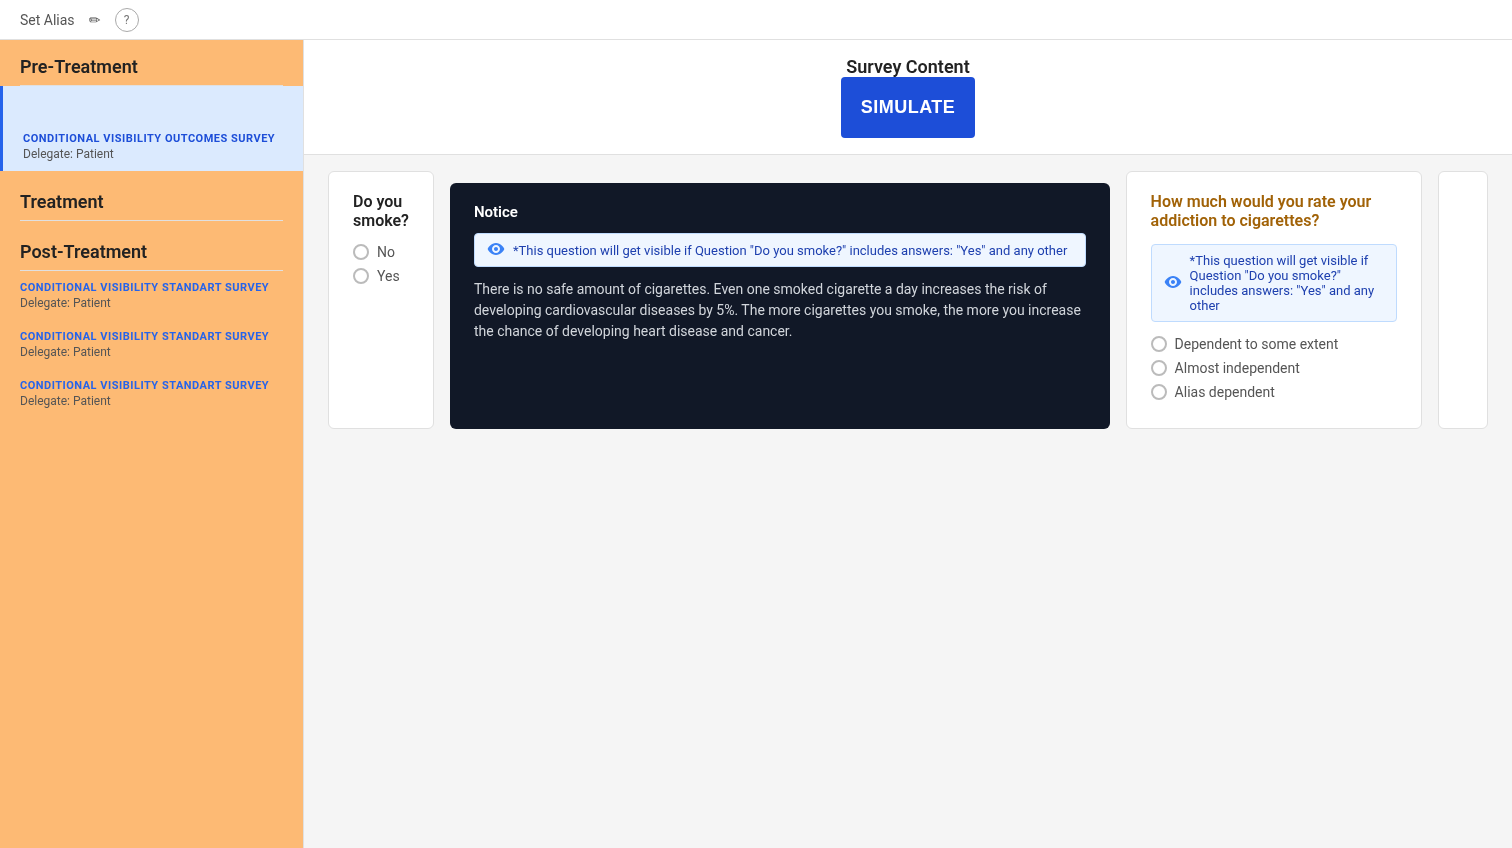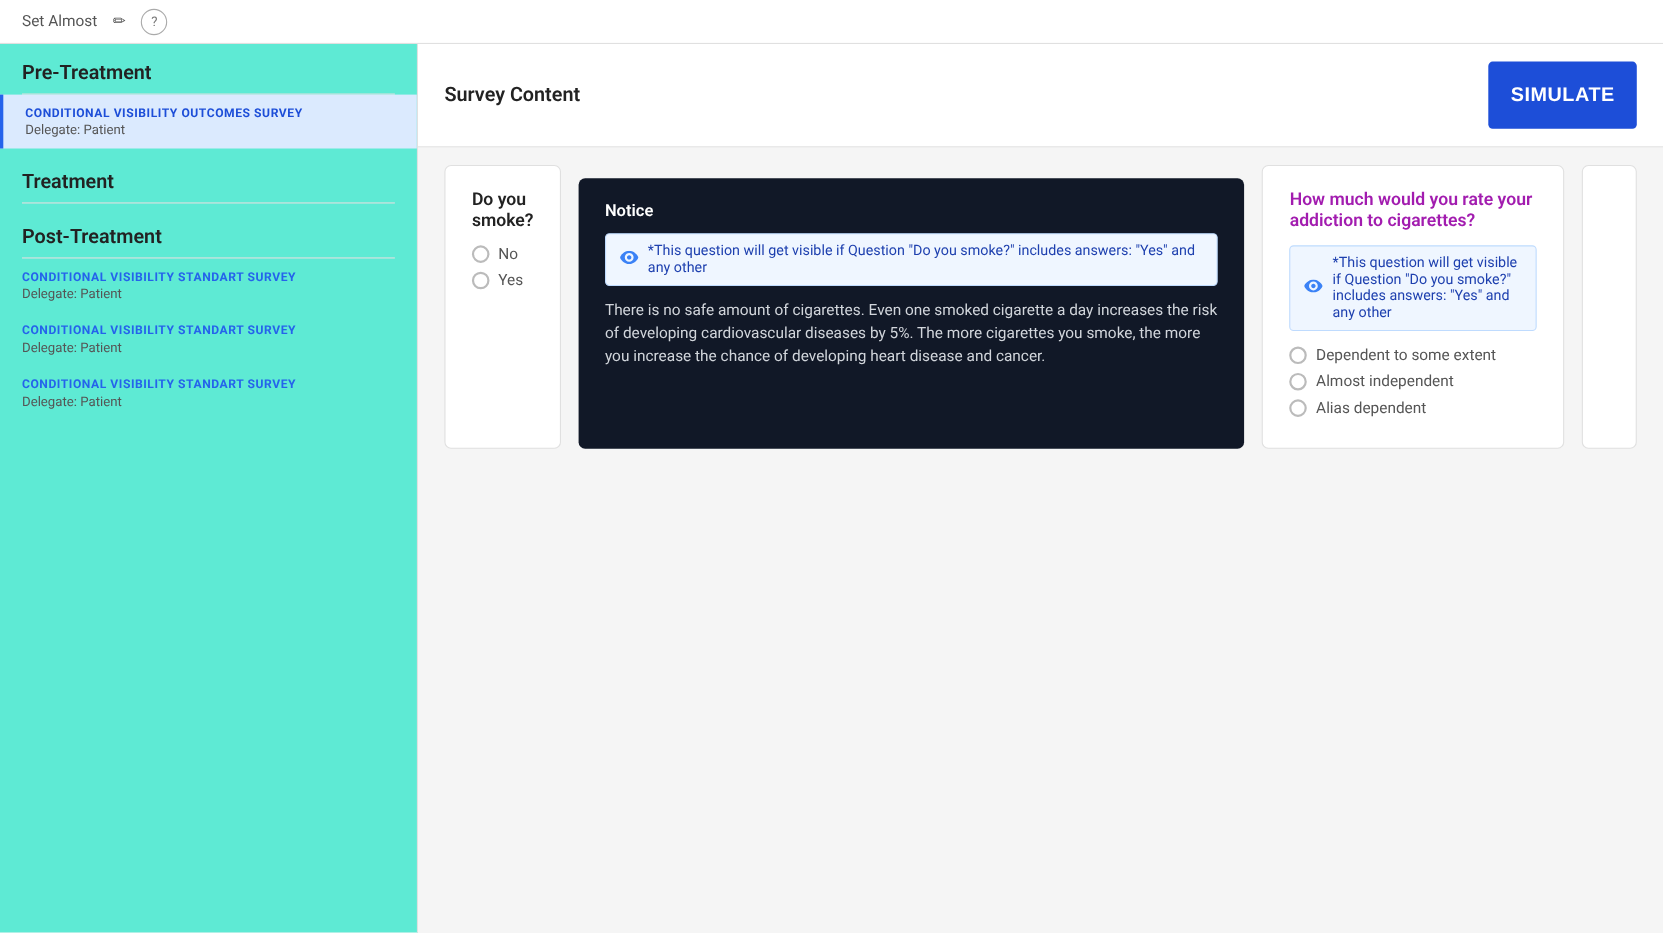--- a/index.html
+++ b/index.html
@@ -37,22 +37,22 @@
       justify-content: center;
       width: 24px;
       height: 24px;
     }
     .main-layout {
       display: flex;
       flex: 1;
       overflow: hidden;
     }
     .sidebar {
-      width: 380px;
-      background: #5eead4;
+      width: 304px;
+      background: #fdba74;
       border-right: 1px solid #e0e0e0;
       overflow-y: auto;
       flex-shrink: 0;
     }
     .sidebar-section-title {
       font-size: 18px;
       font-weight: 600;
       color: #222;
       padding: 16px 20px 8px 20px;
     }
@@ -71,39 +71,41 @@
     }
     .sidebar-item-name {
       font-size: 11px;
       font-weight: 700;
       color: #2563eb;
       letter-spacing: 0.5px;
       text-transform: uppercase;
     }
     .sidebar-item.active .sidebar-item-name {
       color: #1d4ed8;
+      margin-top: 36px;
     }
     .sidebar-item-delegate {
       font-size: 12px;
       color: #555;
       margin-top: 2px;
     }
     .content-area {
       flex: 1;
       overflow-y: auto;
       padding: 0;
       background: #f5f5f5;
     }
     .content-header {
       display: flex;
       align-items: center;
       justify-content: space-between;
       padding: 16px 24px;
       background: #fff;
       border-bottom: 1px solid #e0e0e0;
+      flex-direction: column;
     }
     .content-header-title {
       font-size: 18px;
       font-weight: 600;
       color: #222;
     }
     .simulate-btn {
       background: #1d4ed8;
       color: #fff;
       border: none;
@@ -187,21 +189,21 @@
     }
     .addiction-card {
       background: #fff;
       border-radius: 6px;
       border: 1px solid #e0e0e0;
       padding: 20px 24px;
     }
     .addiction-question {
       font-size: 16px;
       font-weight: 600;
-      color: #a21caf;
+      color: #a16207;
       margin-bottom: 14px;
     }
     .addiction-notice {
       background: #eff6ff;
       border: 1px solid #bfdbfe;
       border-radius: 4px;
       padding: 8px 12px;
       display: flex;
       align-items: center;
       gap: 8px;
@@ -214,21 +216,21 @@
       padding: 20px 24px;
       min-height: 60px;
     }
   </style>
 </head>
 <body>
 
 <div class="app-container">
 
   <div class="top-bar">
-    <span class="top-bar-title">Set Almost</span>
+    <span class="top-bar-title">Set Alias</span>
     <span class="icon-btn" title="Edit">✏</span>
     <span class="icon-btn" title="Help" style="border: 1.5px solid #aaa; border-radius: 50%; font-size: 12px; color: #777;">?</span>
   </div>
 
   <div class="main-layout">
 
     <div class="sidebar">
 
       <div class="sidebar-section-title">Pre-Treatment</div>
       <div class="sidebar-divider"></div>

